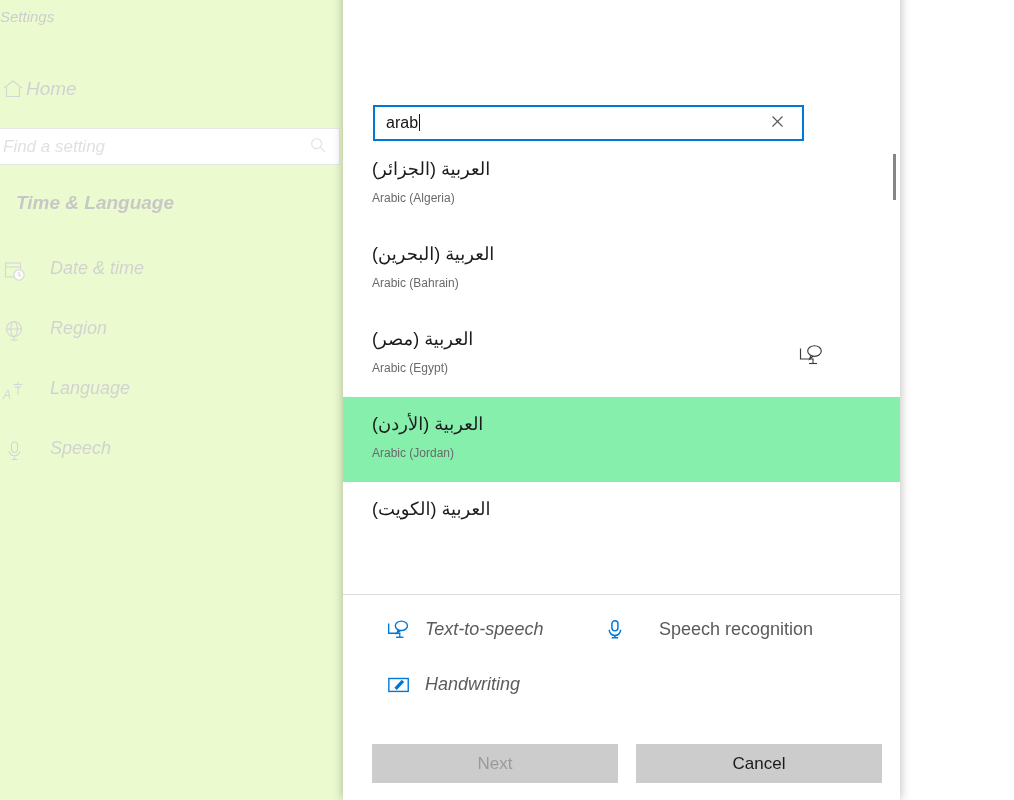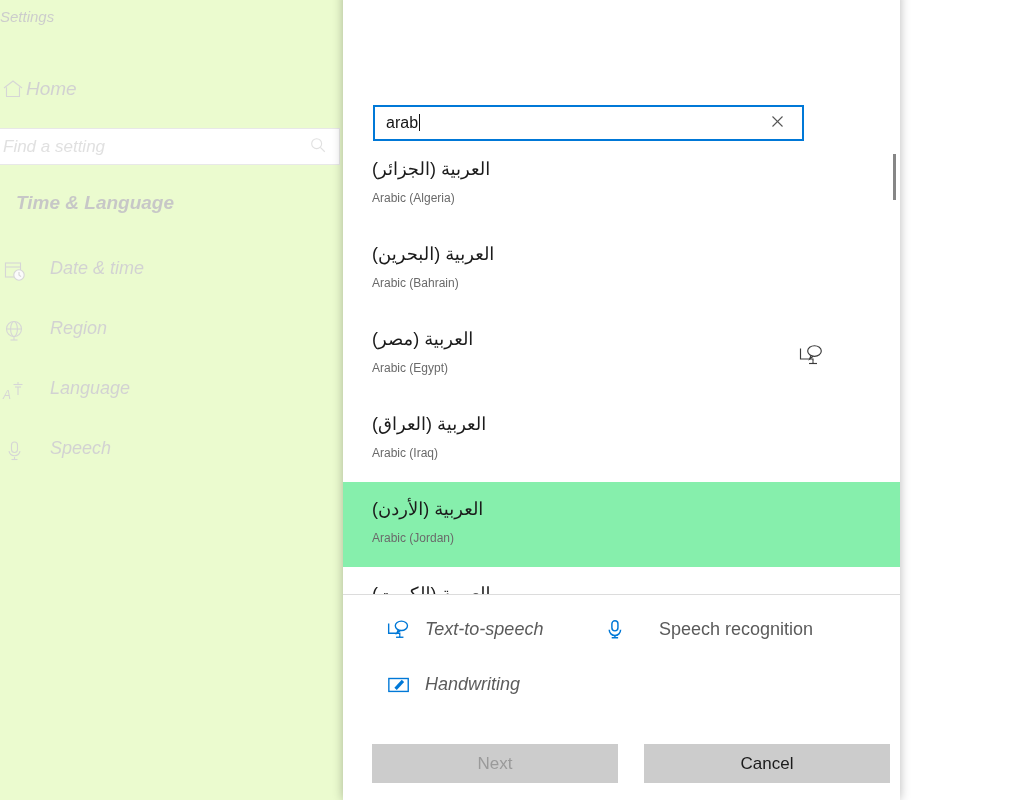--- a/index.html
+++ b/index.html
@@ -241,21 +241,21 @@
   .feature-label {
     font-size: 18px;
     color: #5b5b5b;
     white-space: nowrap;
   }
 
   .dialog-buttons {
     position: absolute;
     left: 29px; top: 754px;
     display: flex;
-    gap: 26px;
+    gap: 18px;
   }
   .dlg-btn {
     width: 246px; height: 39px;
     border: none;
     background: #cccccc;
     font-family: "Liberation Sans", sans-serif;
     font-size: 17px;
     color: #1b1b1b;
   }
   .dlg-btn.disabled { color: #9a9a9a; }
@@ -398,24 +398,20 @@
           <svg width="26" height="22" viewBox="0 0 26 22" fill="none" stroke="currentColor" stroke-width="1.15">
             <path d="M1.5 4.5 V15 H14 V17.5"></path>
             <path d="M10 19.5 h8"></path>
             <path d="M14 17.5 v2"></path>
             <ellipse cx="15.5" cy="7" rx="6.8" ry="5.3"></ellipse>
             <path d="M12 11.4 L10.6 15 L14.2 12.3"></path>
           </svg>
         </span>
       </div>
 
-      <div class="lang-item">
-        <div class="lang-native">العربية (العراق)</div>
-        <div class="lang-english">Arabic (Iraq)</div>
-      </div>
 
       <div class="lang-item selected">
         <div class="lang-native">العربية (الأردن)</div>
         <div class="lang-english">Arabic (Jordan)</div>
       </div>
 
       <div class="lang-item">
         <div class="lang-native">العربية (الكويت)</div>
         <div class="lang-english"></div>
       </div>

